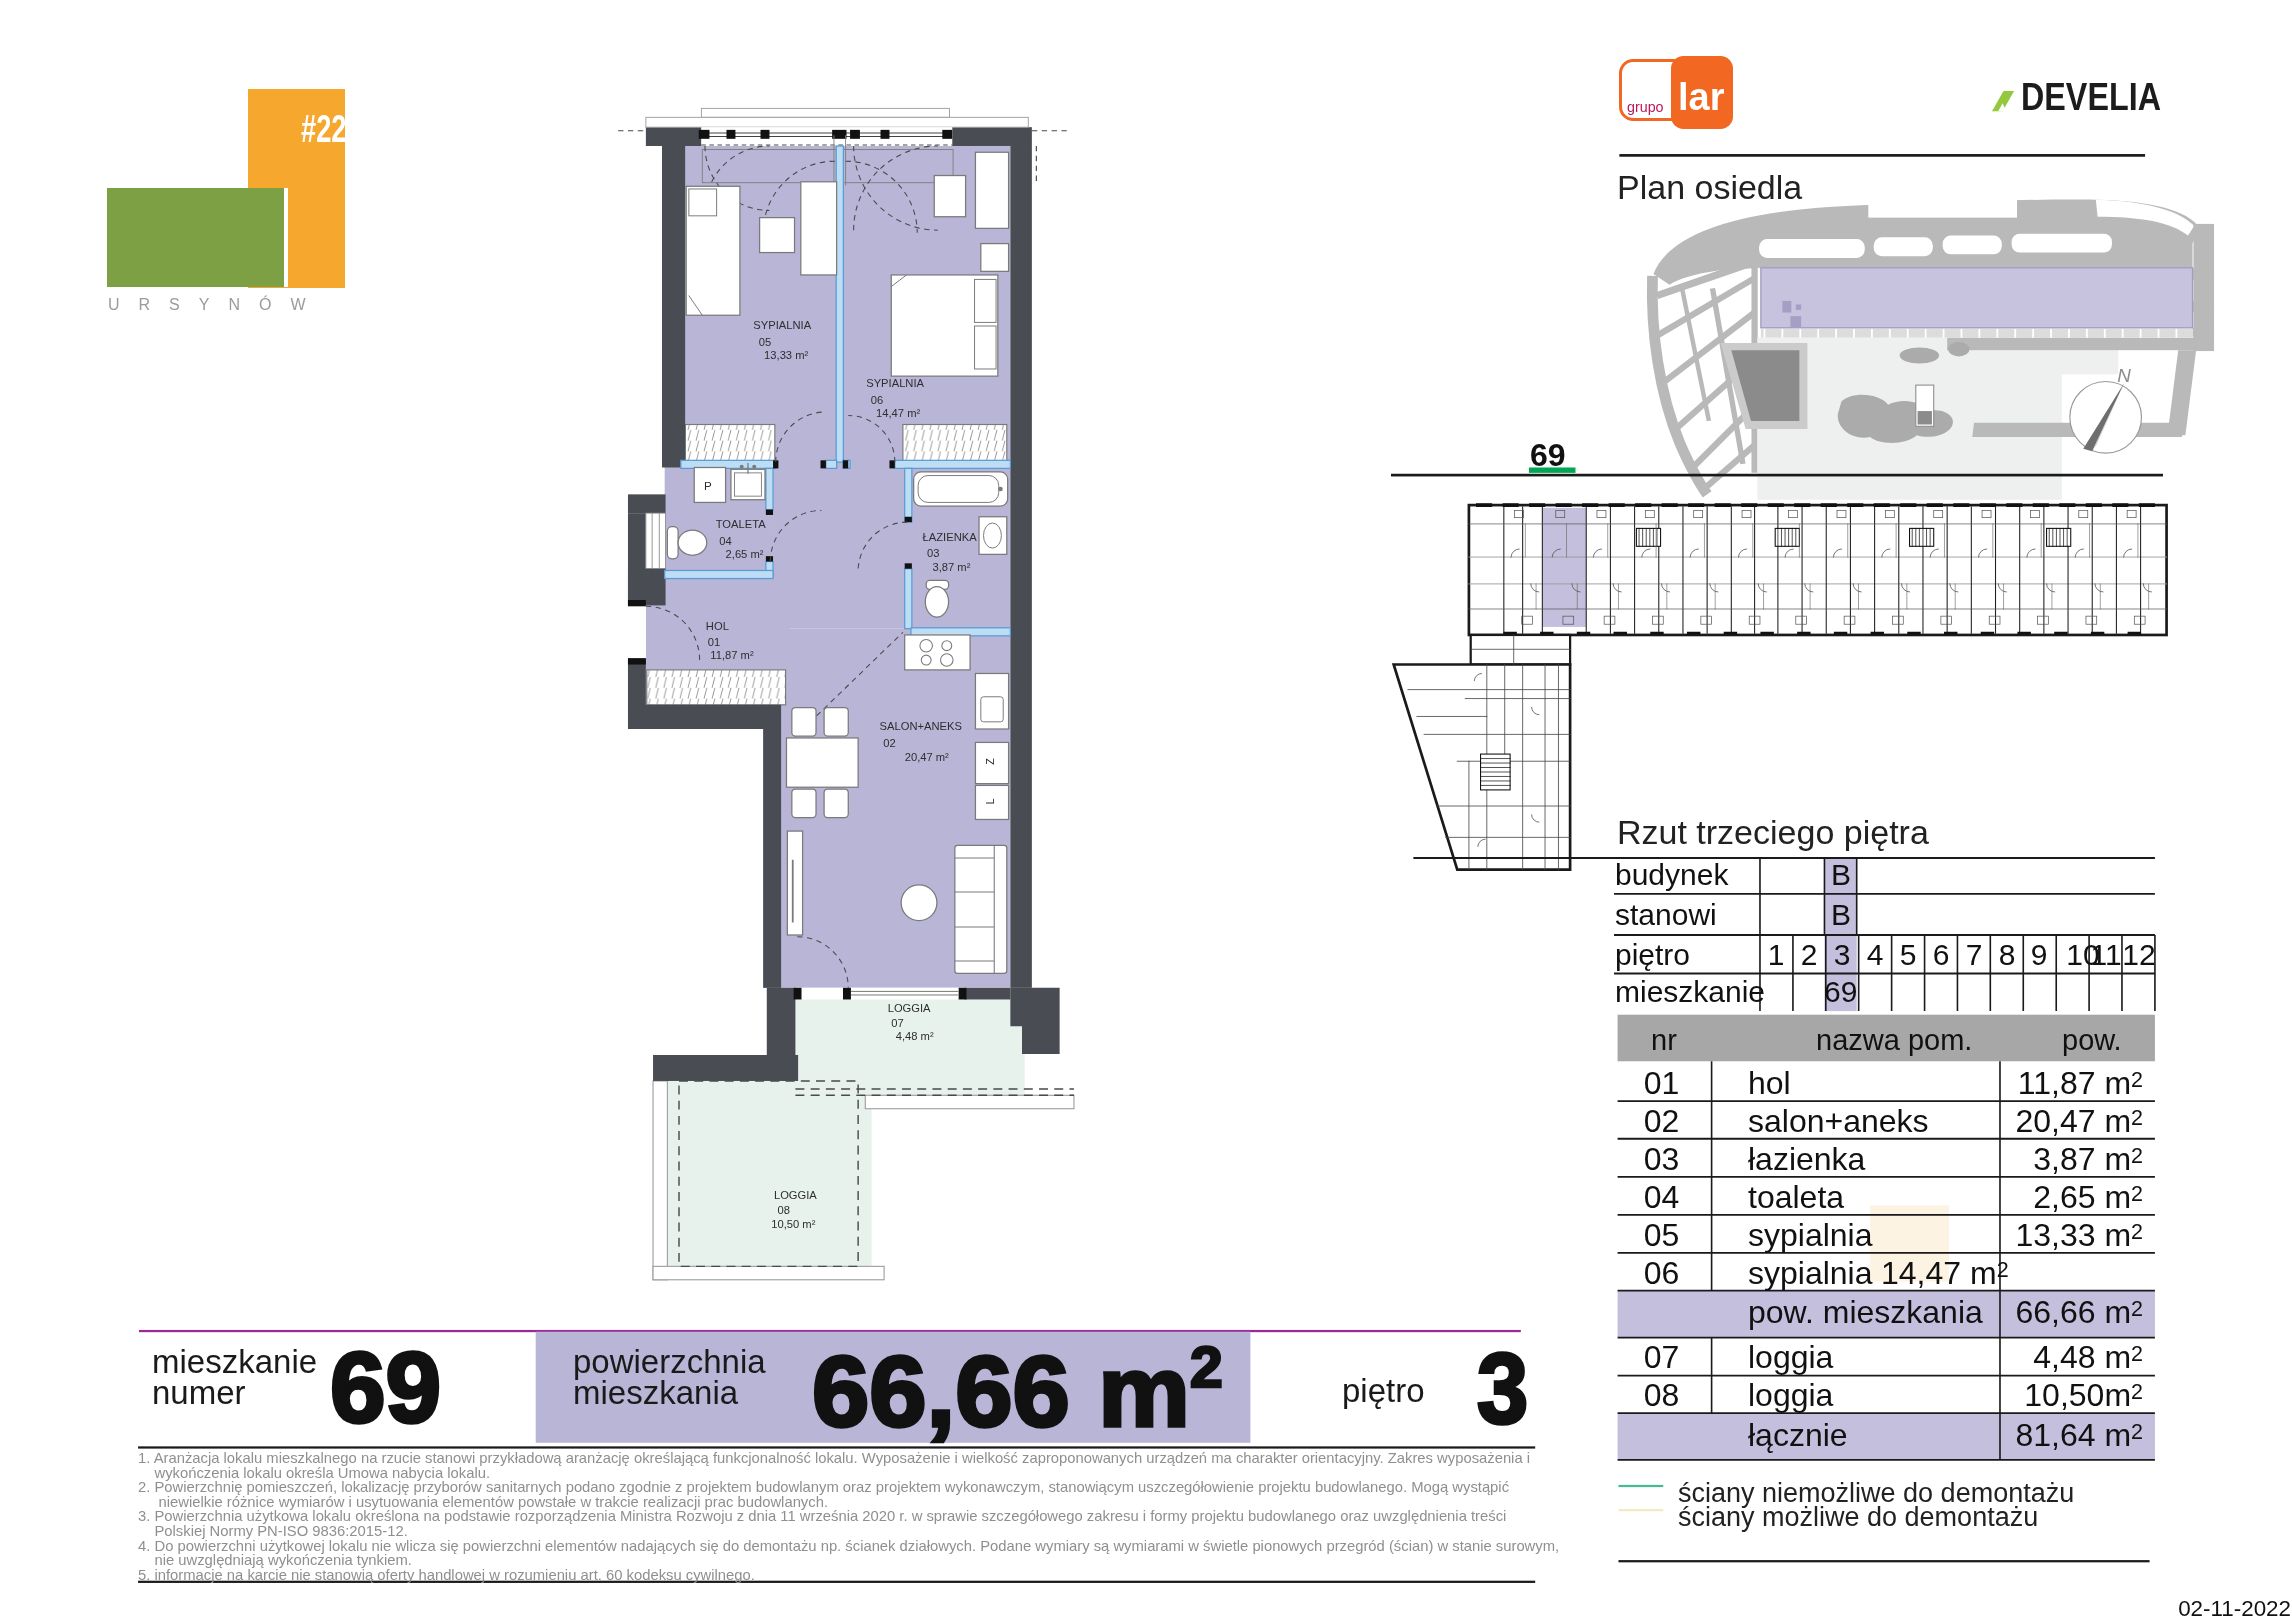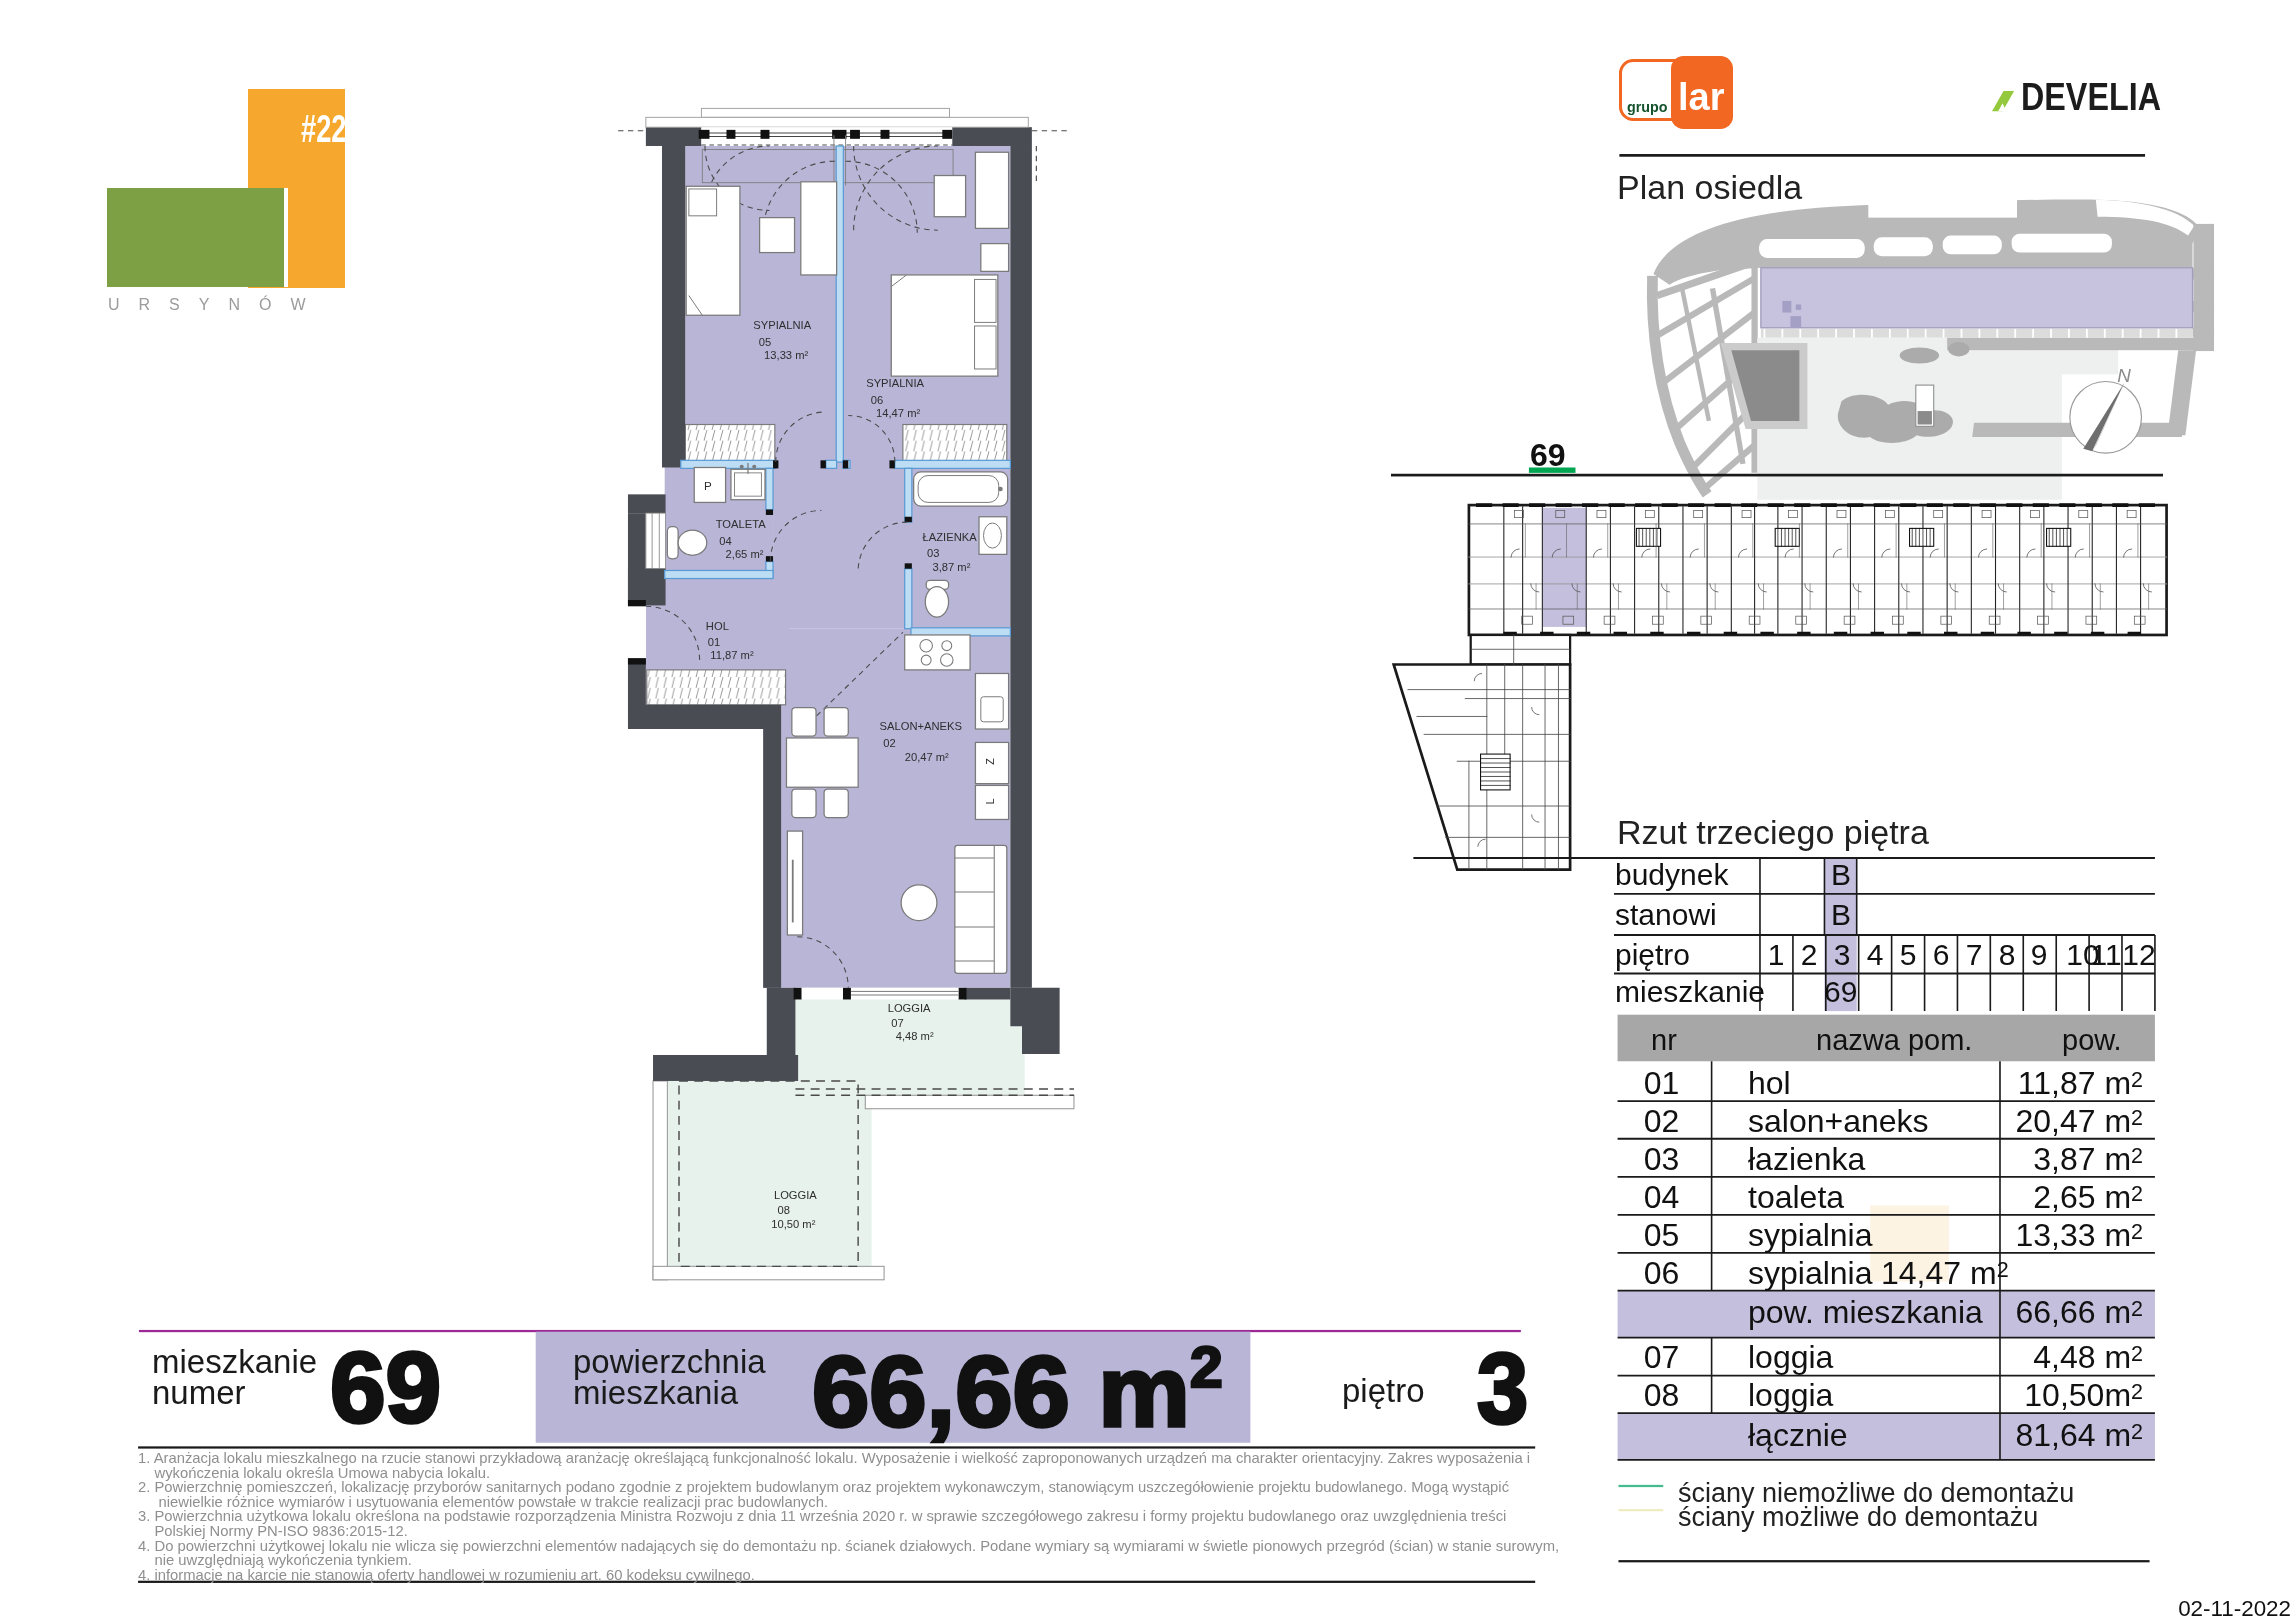--- a/index.html
+++ b/index.html
@@ -352,21 +352,21 @@
 <rect x="598" y="1487" width="798" height="124" fill="#b9b5d7"></rect>
 <rect x="154" y="1615" width="1560" height="2.5" fill="#1a1a1a"></rect>
 <rect x="154" y="1765" width="1560" height="2.5" fill="#1a1a1a"></rect>
 </svg>
 <div style="position:absolute;left:248px;top:89px;width:97px;height:199px;background:#f6a72e"></div>
 <div style="position:absolute;left:301px;top:107px;font-size:39px;font-weight:bold;color:#fff;transform:scaleX(0.7);transform-origin:0 0">#22</div>
 <div style="position:absolute;left:107px;top:188px;width:181px;height:99px;background:#7da045;border-right:4.5px solid #fff"></div>
 <div style="position:absolute;left:108px;top:296px;width:244px;font-size:16px;color:#9b9b9b;letter-spacing:19px">URSYNÓW</div>
 <div style="position:absolute;left:1619px;top:59px;width:107px;height:62px;border:3.1px solid #f26722;border-radius:14.3px;background:#fff"></div>
 <div style="position:absolute;left:1671px;top:56px;width:62px;height:73px;background:#f26722;border-radius:12.5px"></div>
-<div style="position:absolute;left:1627px;top:99px;font-size:14.3px;font-weight:bold;color:#14532d">grupo</div>
+<div style="position:absolute;left:1627px;top:99px;font-size:14.3px;font-weight:normal;color:#be185d">grupo</div>
 <div style="position:absolute;left:1678px;top:76px;font-size:38px;font-weight:bold;color:#fff">lar</div>
 <svg style="position:absolute;left:1992px;top:90px" width="23" height="23" viewBox="0 0 26 26">
       <polygon points="0,24 13,1 25,1 12,24" fill="#94c83d"></polygon>
       <polygon points="7,24 12,15 16,24" fill="#fff"></polygon>
     </svg>
 <div style="position:absolute;left:2021px;top:76px;font-size:38px;font-weight:bold;color:#1c1c1c;transform:scaleX(0.85);transform-origin:0 0">DEVELIA</div>
 <div style="position:absolute;left:1617px;top:168px;font-size:34px;color:#222">Plan osiedla</div>
 <div style="position:absolute;left:1530px;top:437px;font-size:32px;color:#111"><b>69</b></div>
 <div style="position:absolute;left:1617px;top:813px;font-size:34px;color:#222">Rzut trzeciego piętra</div>
 <div style="position:absolute;left:1615px;top:858px;font-size:30px;color:#111">budynek</div>
@@ -430,16 +430,16 @@
 <div style="position:absolute;left:1477px;top:1331px;font-size:100px;font-weight:bold;color:#111;-webkit-text-stroke:3.6px #111;transform:scaleX(0.92);transform-origin:0 0">3</div>
 <div style="position:absolute;left:138px;top:1451px;width:1433px;font-size:14.8px;line-height:14.6px;color:#8f8f8f;white-space:nowrap">
       <div>1. Aranżacja lokalu mieszkalnego na rzucie stanowi przykładową aranżację określającą funkcjonalność lokalu. Wyposażenie i wielkość zaproponowanych urządzeń ma charakter orientacyjny. Zakres wyposażenia i</div>
       <div>&nbsp;&nbsp;&nbsp;&nbsp;wykończenia lokalu określa Umowa nabycia lokalu.</div>
       <div>2. Powierzchnię pomieszczeń, lokalizację przyborów sanitarnych podano zgodnie z projektem budowlanym oraz projektem wykonawczym, stanowiącym uszczegółowienie projektu budowlanego. Mogą wystąpić</div>
       <div>&nbsp;&nbsp;&nbsp;&nbsp;&nbsp;niewielkie różnice wymiarów i usytuowania elementów powstałe w trakcie realizacji prac budowlanych.</div>
       <div>3. Powierzchnia użytkowa lokalu określona na podstawie rozporządzenia Ministra Rozwoju z dnia 11 września 2020 r. w sprawie szczegółowego zakresu i formy projektu budowlanego oraz uwzględnienia treści</div>
       <div>&nbsp;&nbsp;&nbsp;&nbsp;Polskiej Normy PN-ISO 9836:2015-12.</div>
       <div>4. Do powierzchni użytkowej lokalu nie wlicza się powierzchni elementów nadających się do demontażu np. ścianek działowych. Podane wymiary są wymiarami w świetle pionowych przegród (ścian) w stanie surowym,</div>
       <div>&nbsp;&nbsp;&nbsp;&nbsp;nie uwzględniają wykończenia tynkiem.</div>
-      <div>4. informacje na karcie nie stanowią oferty handlowej w rozumieniu art. 60 kodeksu cywilnego.</div>
+      <div>5. informacje na karcie nie stanowią oferty handlowej w rozumieniu art. 60 kodeksu cywilnego.</div>
     </div>
 </div>
 
 
 </body></html>

